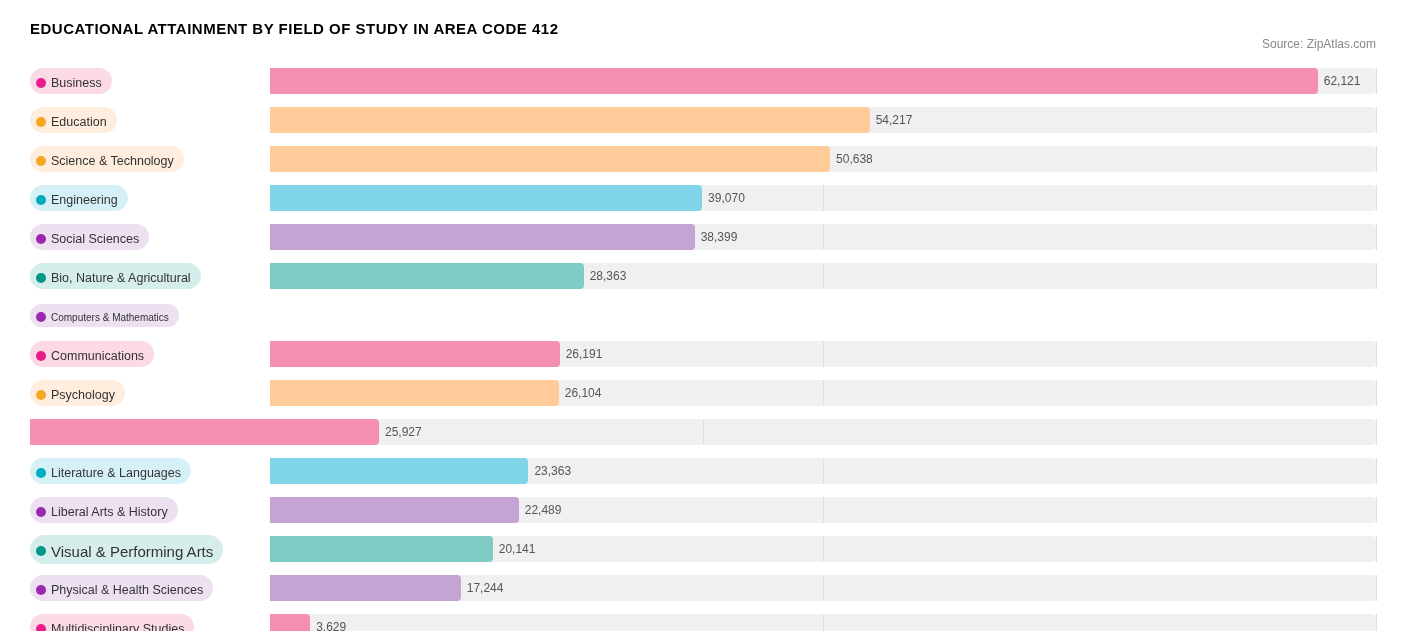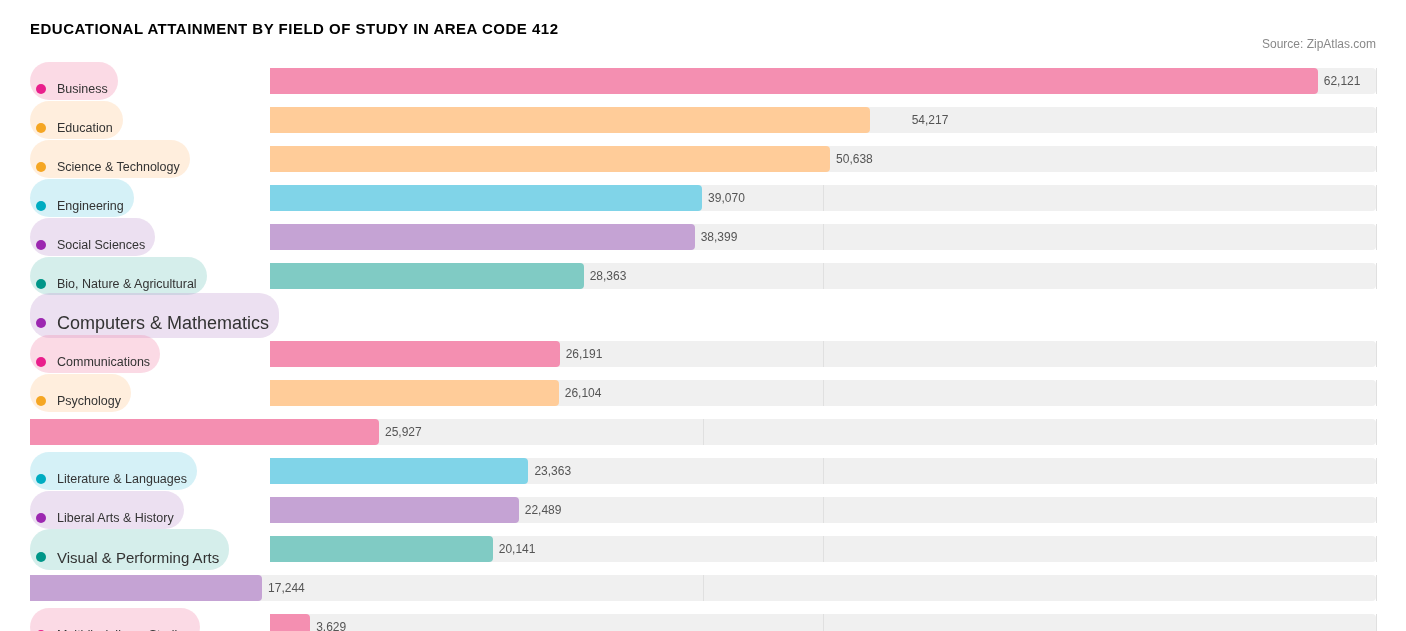--- a/index.html
+++ b/index.html
@@ -37,25 +37,25 @@
       width: 240px;
       flex-shrink: 0;
       display: flex;
       align-items: center;
       height: 100%;
     }
     .bar-label-pill {
       display: inline-flex;
       align-items: center;
       border-radius: 20px;
-      padding: 20px 10px 4px 6px;
+      padding: 8px 10px 4px 6px;
       font-size: 12.5px;
       color: #333;
       white-space: nowrap;
-      gap: 11px;
+      gap: 5px;
     }
     .dot {
       width: 10px;
       height: 10px;
       border-radius: 50%;
       flex-shrink: 0;
     }
     .bar-container {
       flex: 1;
       height: 26px;
@@ -131,21 +131,21 @@
         </div>
       </div>
       <div class="bar-container">
         <div class="bar-bg"></div>
         <div class="grid-lines">
           <div class="grid-line" style="left: 0%;"></div>
           <div class="grid-line" style="left: 50%;"></div>
           <div class="grid-line" style="left: 100%;"></div>
         </div>
         <div class="bar-fill" style="width: 54.217%; background: rgb(255, 204, 153); --bar-width: 54.217000000000006%;"></div>
-        <div class="bar-value" style="left: calc(54.217% + 6px); margin-left: 36px;">54,217</div>
+        <div class="bar-value" style="left: calc(54.217% + 6px);">54,217</div>
       </div>
     </div>
     <div class="bar-row">
       <div class="bar-label-wrap">
         <div class="bar-label-pill" style="background: rgba(255, 204, 153, 0.333);">
           <div class="dot" style="background: rgb(245, 166, 35);"></div>
           <span style="font-size: 12.5px;">Science &amp; Technology</span>
         </div>
       </div>
       <div class="bar-container">
@@ -210,21 +210,21 @@
           <div class="grid-line" style="left: 100%;"></div>
         </div>
         <div class="bar-fill" style="width: 28.363%; background: rgb(128, 203, 196); --bar-width: 28.363%;"></div>
         <div class="bar-value" style="left: calc(28.363% + 6px);">28,363</div>
       </div>
     </div>
     <div class="bar-row">
       <div class="bar-label-wrap">
         <div class="bar-label-pill" style="background: rgba(197, 163, 212, 0.333);">
           <div class="dot" style="background: rgb(156, 39, 176);"></div>
-          <span style="font-size: 18px;">Computers &amp; Mathematics</span>
+          <span style="font-size: 10px;">Computers &amp; Mathematics</span>
         </div>
       </div>
     </div>
     <div class="bar-row">
       <div class="bar-label-wrap">
         <div class="bar-label-pill" style="background: rgba(244, 143, 177, 0.333);">
           <div class="dot" style="background: rgb(233, 30, 140);"></div>
           <span style="font-size: 12.5px;">Communications</span>
         </div>
       </div>
@@ -317,20 +317,26 @@
         <div class="grid-lines">
           <div class="grid-line" style="left: 0%;"></div>
           <div class="grid-line" style="left: 50%;"></div>
           <div class="grid-line" style="left: 100%;"></div>
         </div>
         <div class="bar-fill" style="width: 20.141%; background: rgb(128, 203, 196); --bar-width: 20.141000000000002%;"></div>
         <div class="bar-value" style="left: calc(20.141% + 6px);">20,141</div>
       </div>
     </div>
     <div class="bar-row">
+      <div class="bar-label-wrap">
+        <div class="bar-label-pill" style="background: rgba(197, 163, 212, 0.333);">
+          <div class="dot" style="background: rgb(156, 39, 176);"></div>
+          <span style="font-size: 12.5px;">Physical &amp; Health Sciences</span>
+        </div>
+      </div>
       <div class="bar-container">
         <div class="bar-bg"></div>
         <div class="grid-lines">
           <div class="grid-line" style="left: 0%;"></div>
           <div class="grid-line" style="left: 50%;"></div>
           <div class="grid-line" style="left: 100%;"></div>
         </div>
         <div class="bar-fill" style="width: 17.244%; background: rgb(197, 163, 212); --bar-width: 17.244%;"></div>
         <div class="bar-value" style="left: calc(17.244% + 6px);">17,244</div>
       </div>

